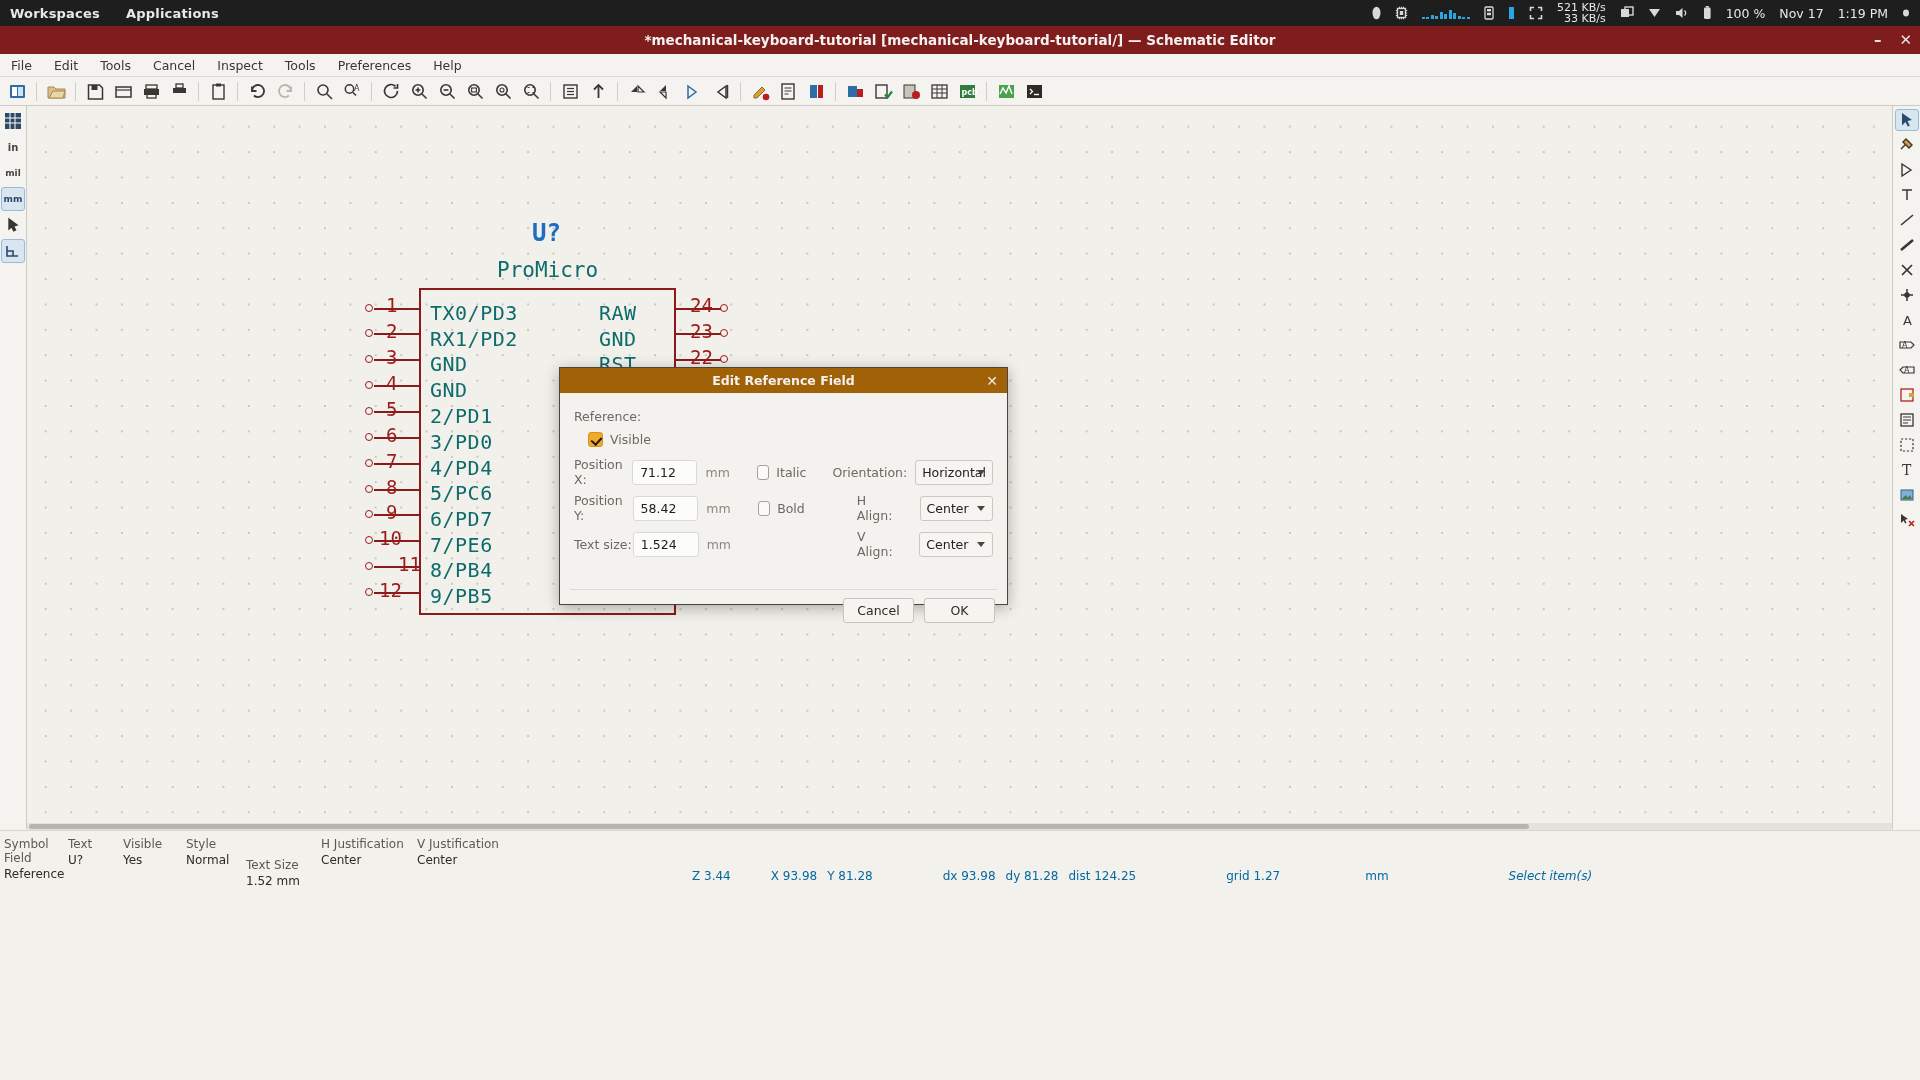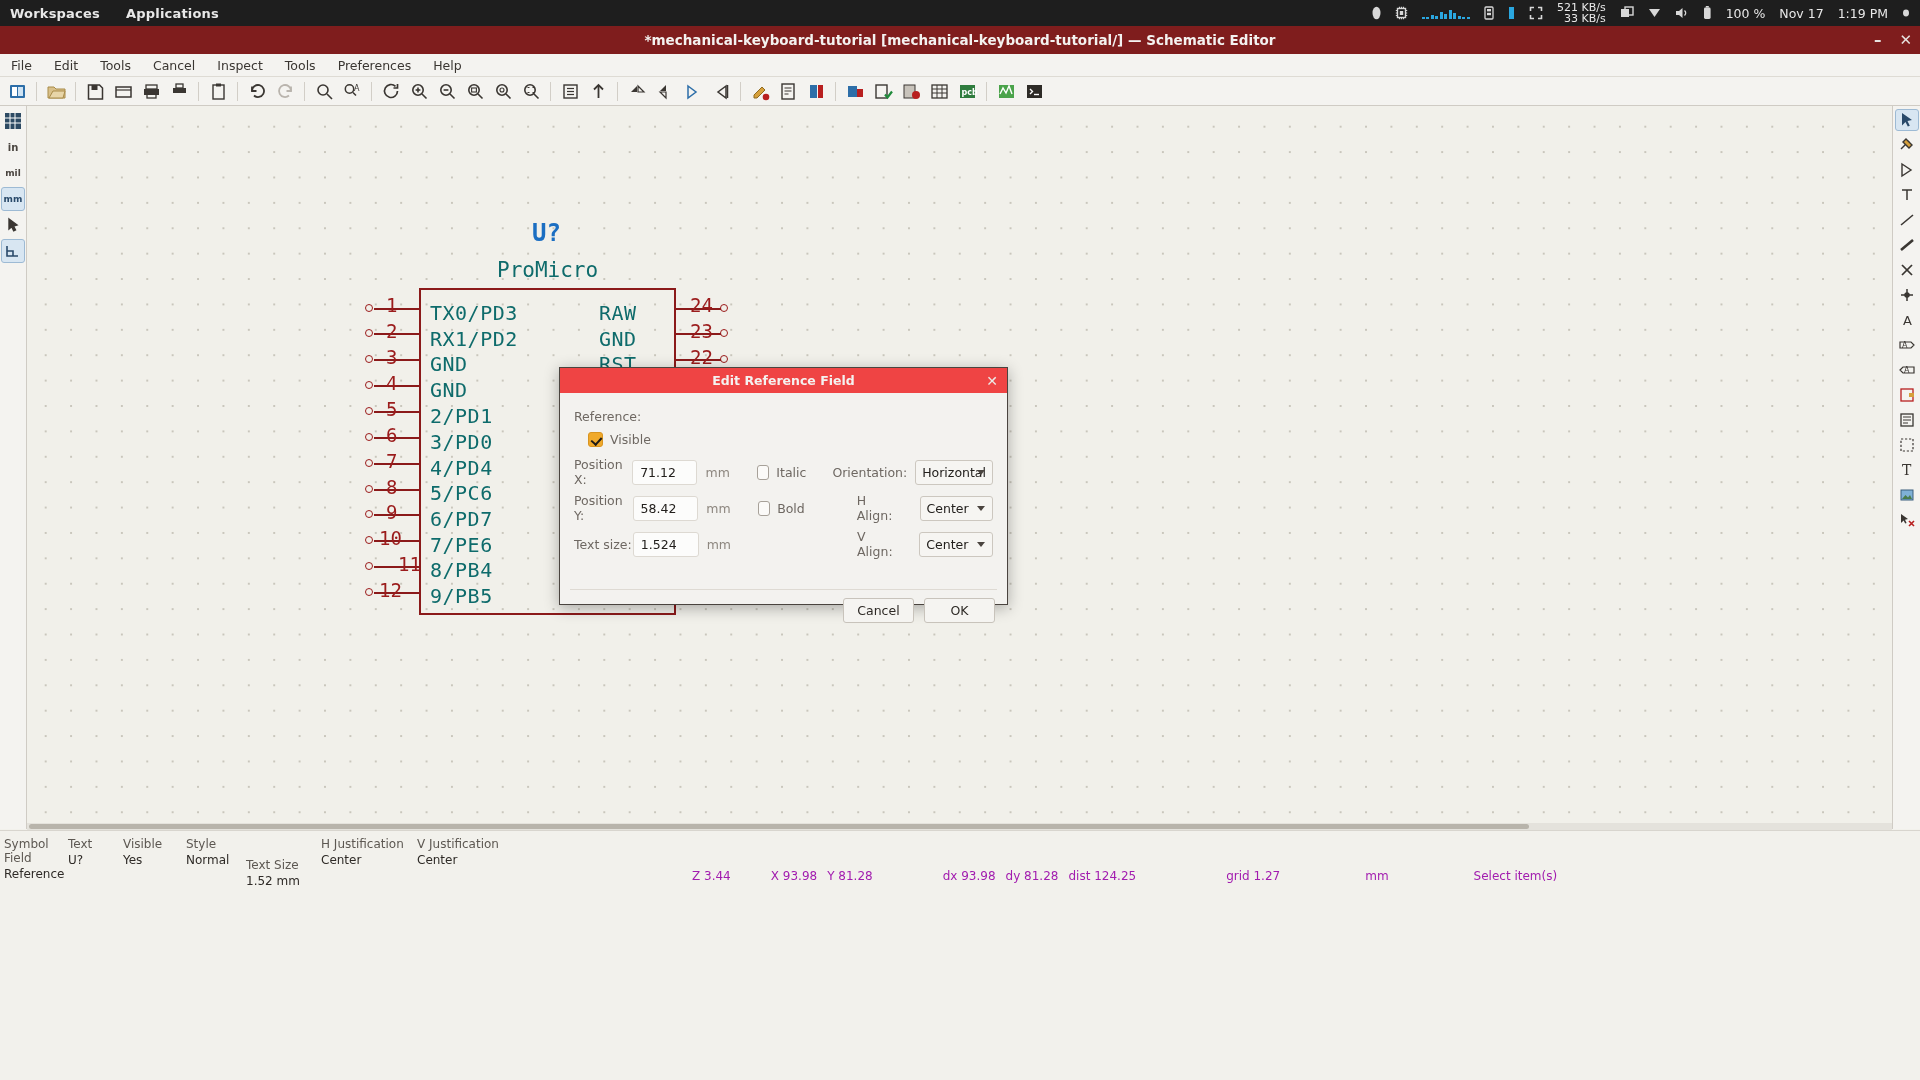--- a/index.html
+++ b/index.html
@@ -111,31 +111,31 @@
     position: absolute; left: 0; top: 830px; width: 1920px; height: 54px;
     background: #f2f1ec; border-top: 1px solid #d8d5ce;
     font-size: 12px; color: #3b3733;
   }
   .props-row { position: absolute; top: 6px; left: 0; width: 1920px; display: flex; }
   .props-col { display: flex; flex-direction: column; gap: 2px; }
   .props-col .h { color: #5d5852; }
   .props-col .v { color: #2e2a26; }
   .coord-row {
     position: absolute; top: 36px; left: 0; width: 1920px; height: 18px;
-    display: flex; align-items: center; font-size: 12px; color: #a21caf;
+    display: flex; align-items: center; font-size: 12px; color: #0369a1;
   }
 
   
   #dlg {
     position: absolute; left: 559px; top: 367px; width: 449px; height: 238px;
     background: #f3f2ef; border: 1px solid #4a443f;
     box-shadow: 0 3px 14px rgba(0,0,0,.30);
   }
   #dlg-title {
-    height: 25px; background: #ef4444; color: #f4f2f0;
+    height: 25px; background: #a16207; color: #f4f2f0;
     display: flex; align-items: center; justify-content: center;
     font-size: 12.5px; font-weight: 700; position: relative;
   }
   #dlg-close {
     position: absolute; right: 9px; top: 0; height: 25px; display: flex;
     align-items: center; font-size: 14px; color: #eceae7;
   }
   #dlg-body { padding: 16px 14px 0 14px; position: relative; height: 176px; }
   .row { display: flex; align-items: center; margin-bottom: 10px; }
   .lbl { color: #6e6862; font-size: 12.5px; }
@@ -828,15 +828,15 @@
   </div>
   <div class="coord-row">
     <span style="margin-left:692px;">Z 3.44</span>
     <span style="margin-left:40px;">X 93.98</span>
     <span style="margin-left:10px;">Y 81.28</span>
     <span style="margin-left:70px;">dx 93.98</span>
     <span style="margin-left:10px;">dy 81.28</span>
     <span style="margin-left:10px;">dist 124.25</span>
     <span style="margin-left:90px;">grid 1.27</span>
     <span style="margin-left:85px;">mm</span>
-    <span style="margin-left:85px;">Select item(s)</span>
+    <span style="margin-left:120px;font-style:italic;">Select item(s)</span>
   </div>
 </div>
 
 </body></html>

